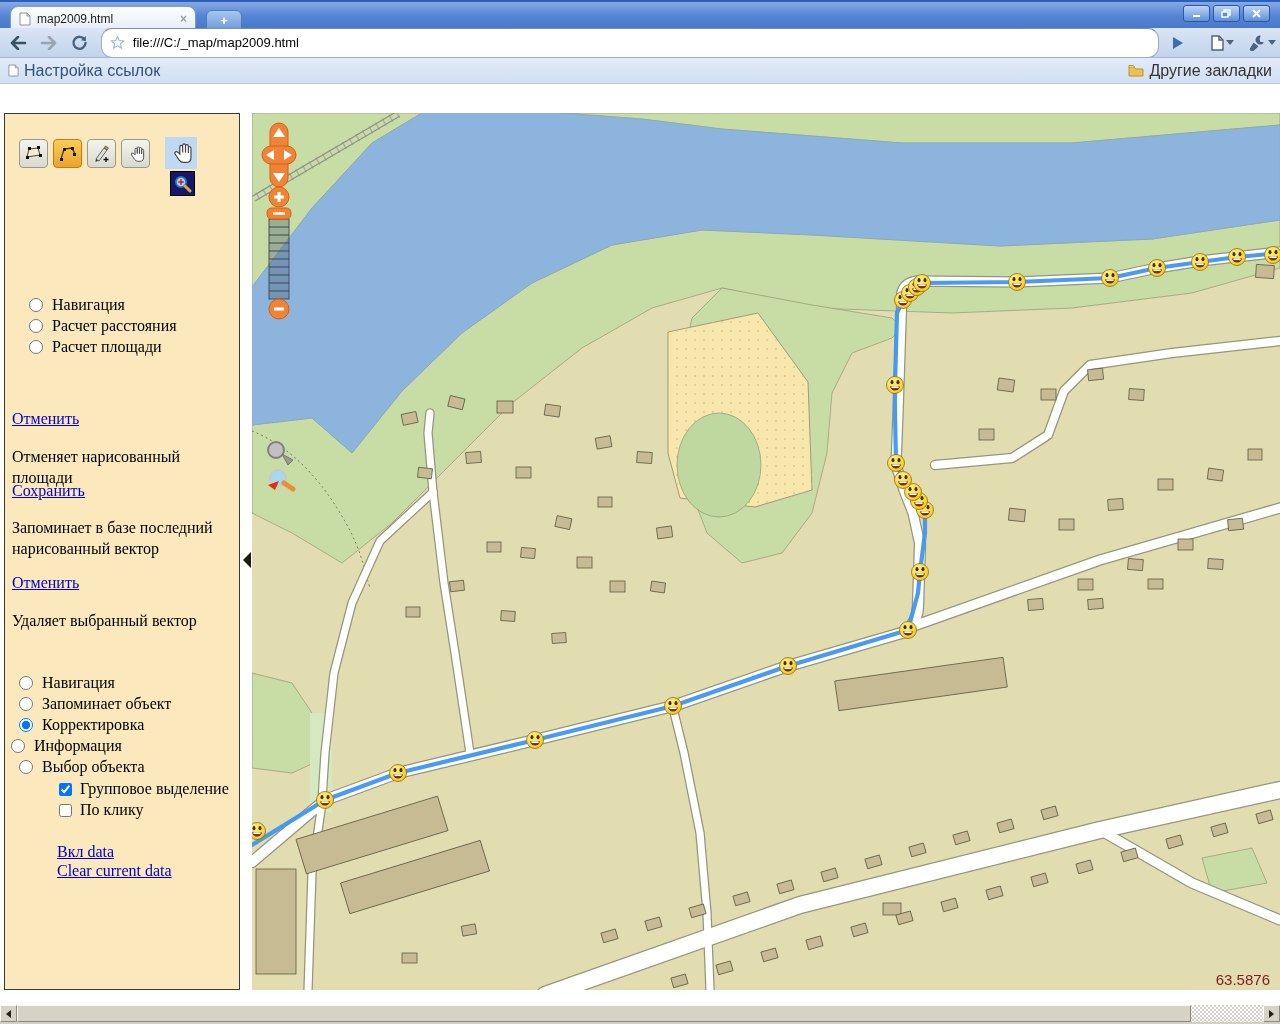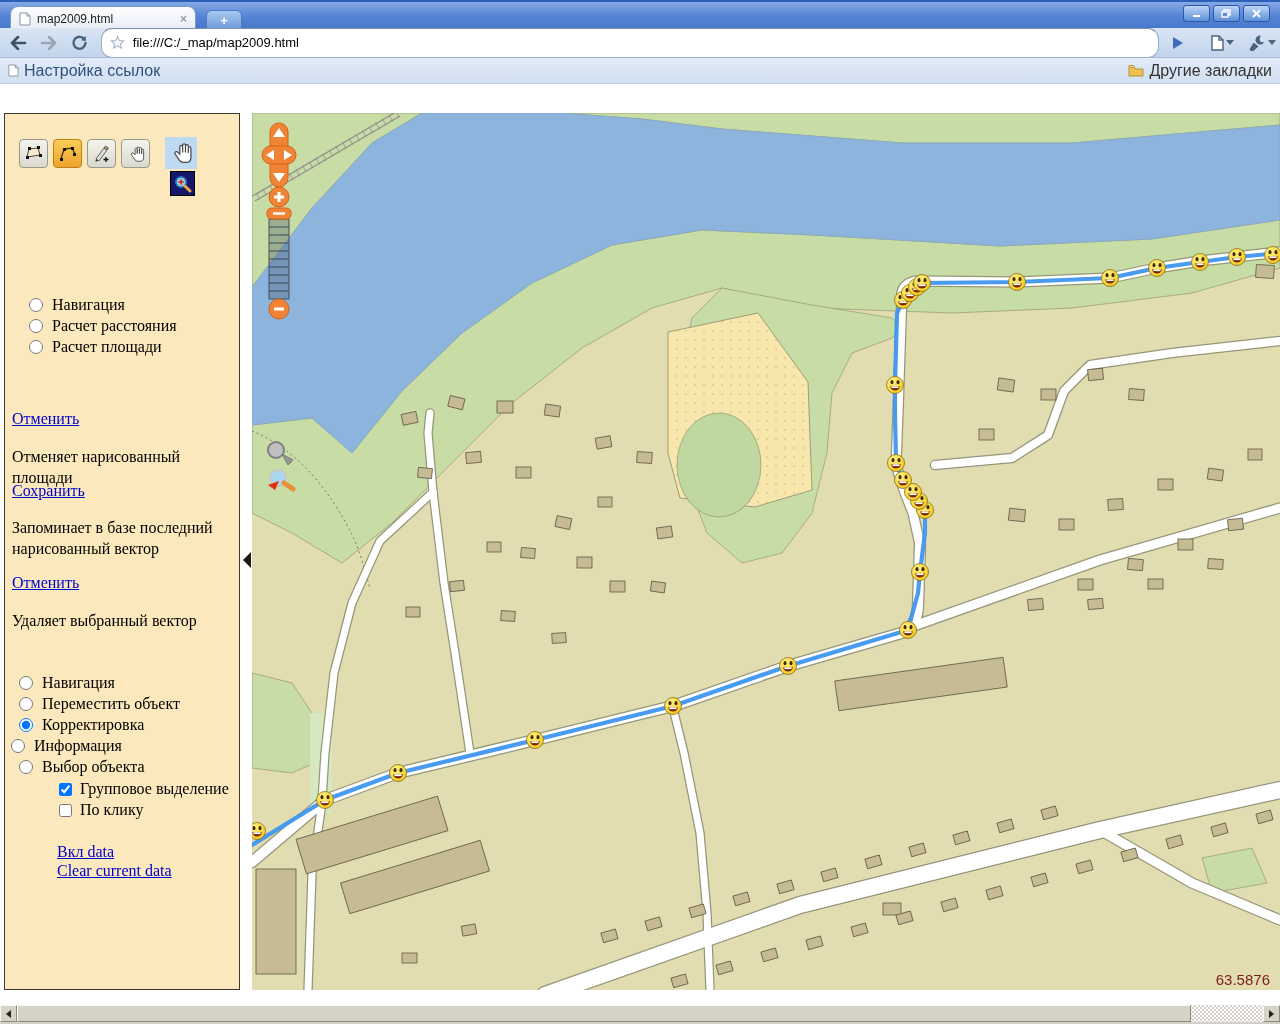--- a/index.html
+++ b/index.html
@@ -241,21 +241,21 @@
 
   <a class="slink" style="top:460px;" href="#">Отменить</a>
   <div class="sdesc" style="top:496px;">Удаляет выбранный вектор</div>
 
   <label class="srow" style="top:560px;left:14px;">
     <input type="radio" name="g2" style="">
     <span>Навигация</span>
   </label>
   <label class="srow" style="top:581px;left:14px;">
     <input type="radio" name="g2" style="">
-    <span>Переместить объект</span>
+    <span>Запоминает объект</span>
   </label>
   <label class="srow" style="top:602px;left:14px;">
     <input type="radio" name="g2" checked="" style="">
     <span>Корректировка</span>
   </label>
   <label class="srow" style="top:623px;left:6px;">
     <input type="radio" name="g2" style="">
     <span>Информация</span>
   </label>
   <label class="srow" style="top:644px;left:14px;">

